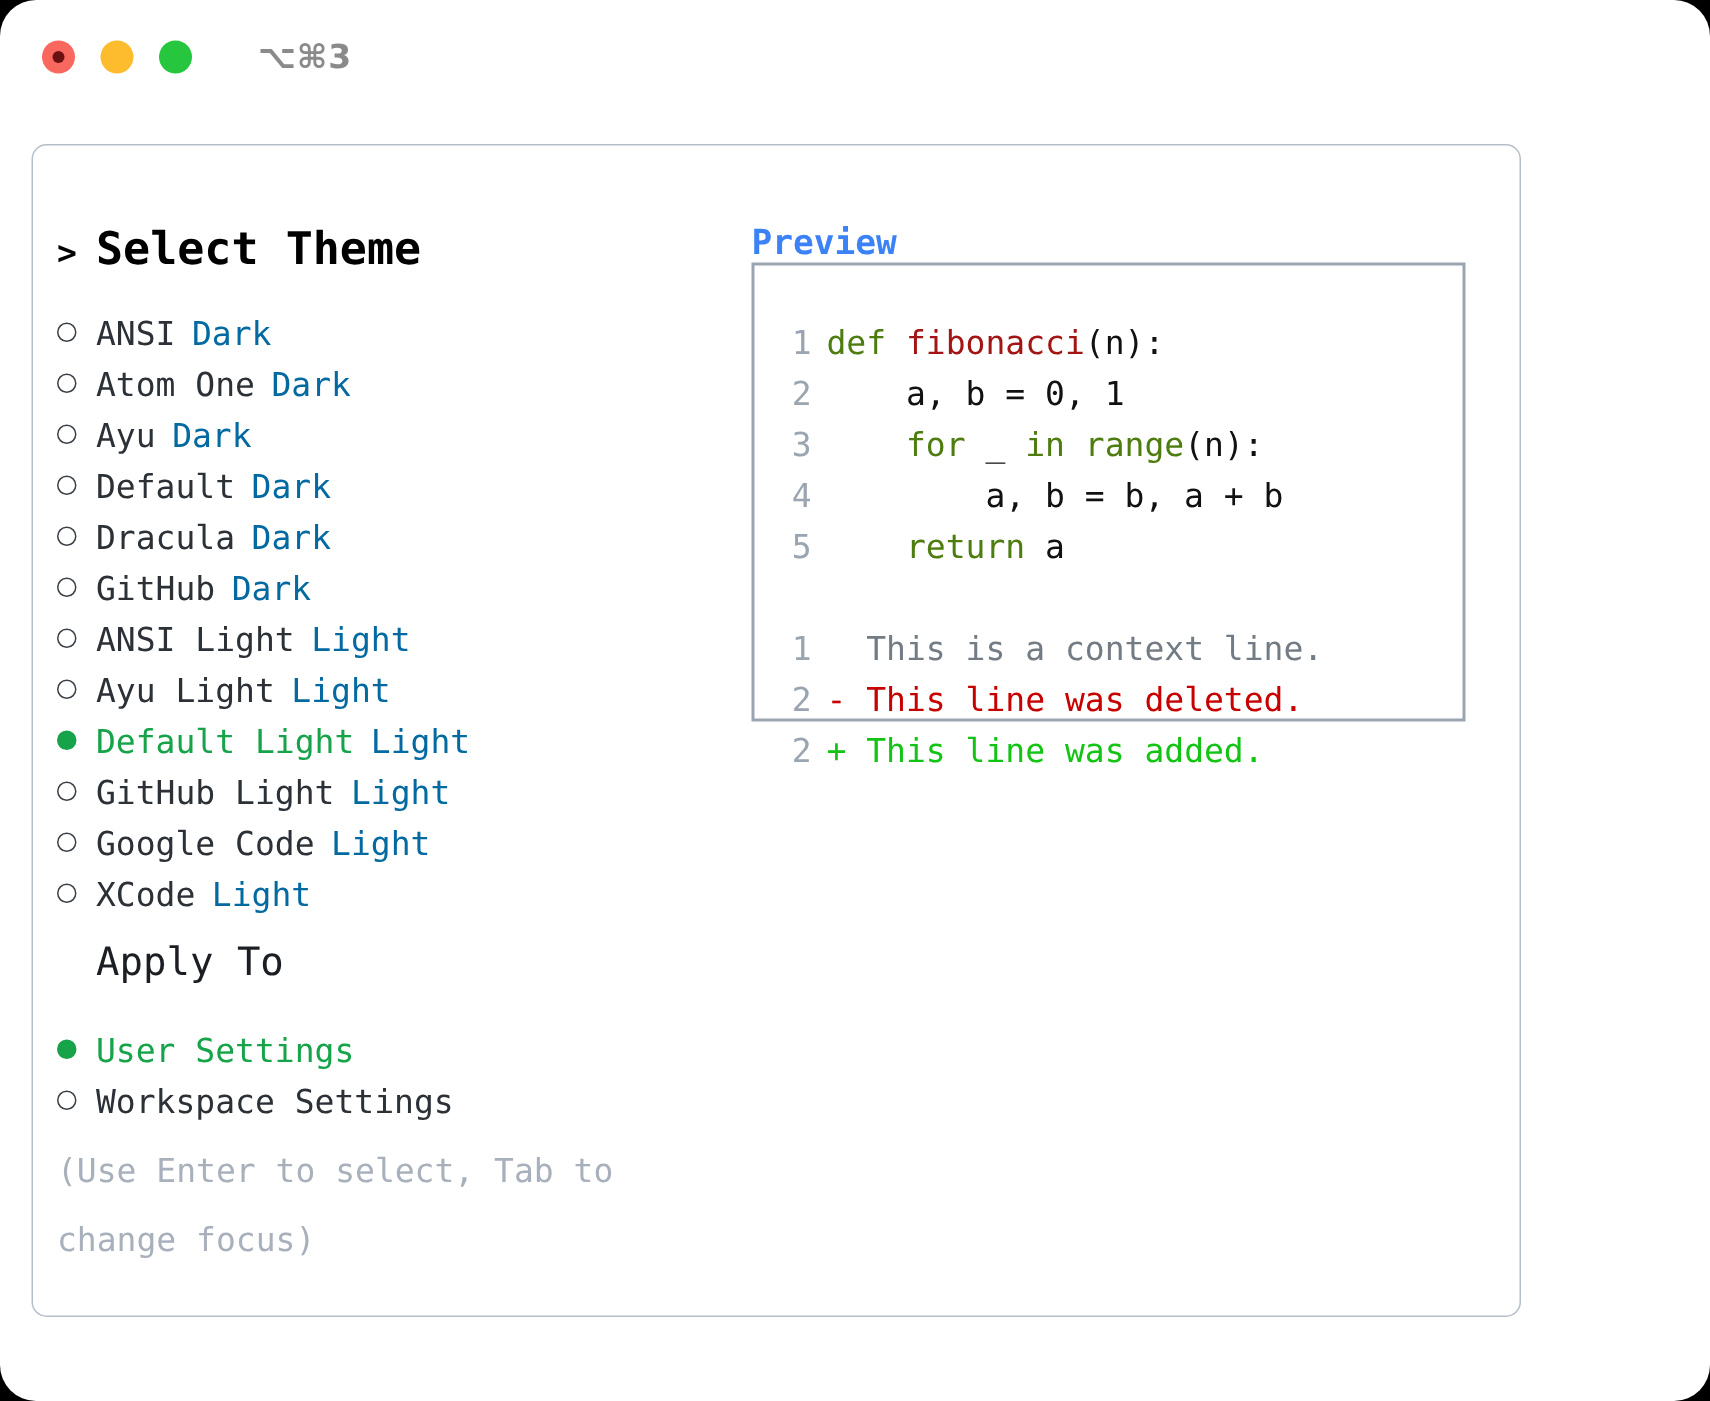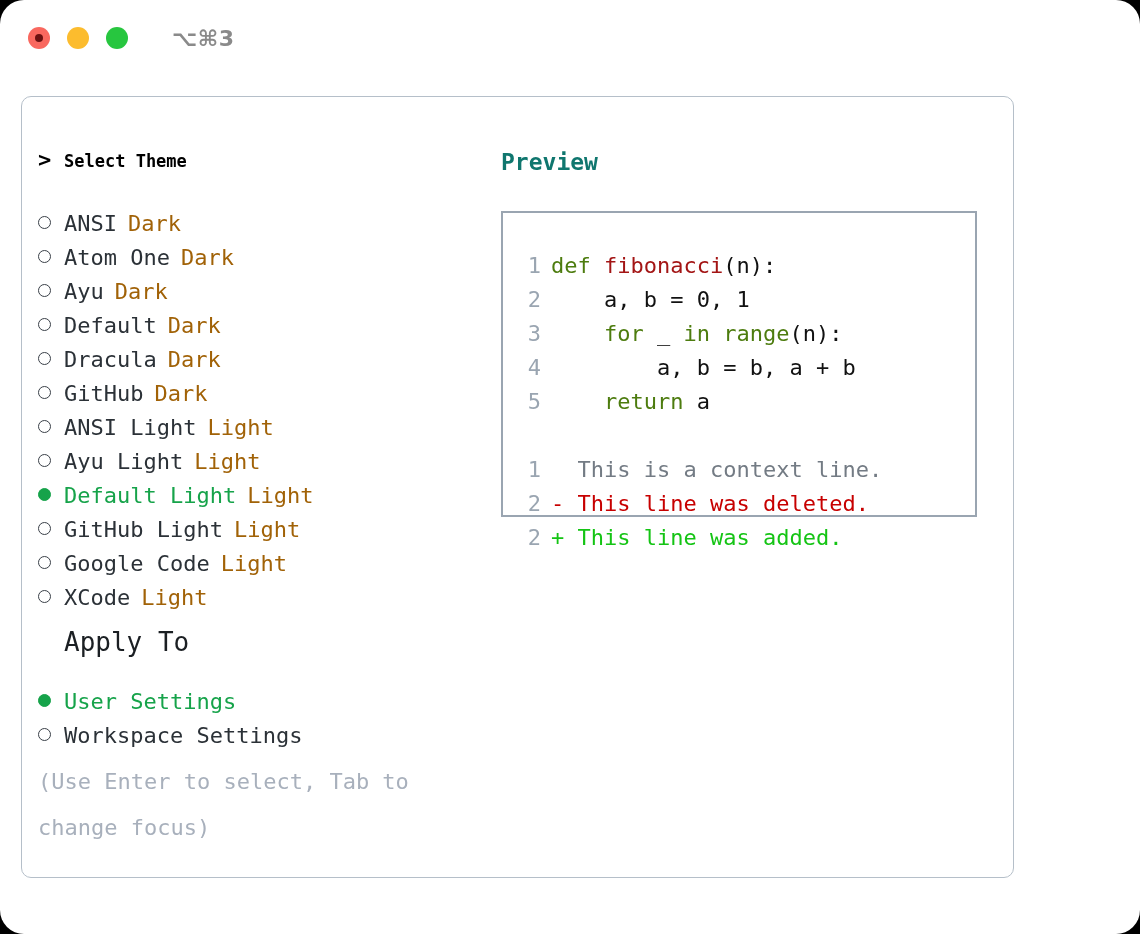--- a/index.html
+++ b/index.html
@@ -120,25 +120,25 @@
     box-sizing: border-box;
     position: relative;
     top: -2px;
   }
   .bullet-empty { border: 1.8px solid #3a4048; background: transparent; }
   .bullet-full  { background: #16a34a; border: 1.8px solid #16a34a; }
 
   .title-text {
     color: #000000;
     font-weight: bold;
-    font-size: 17px;
+    font-size: 30px;
   }
   .item-name  { color: #2b3137; margin-top: 28px; }
   .item-name.selected { color: #16a34a; }
-  .item-cat   { color: #a16207; }
+  .item-cat   { color: #0369a1; }
   .gap { display: inline-block; width: 11px; }
 
   .section-head {
     height: 34px;
     font-size: 26px;
     color: #1b1f23;
     padding-left: 26px;
     white-space: pre;
   }
 
@@ -155,22 +155,21 @@
   
   .right-col {
     position: absolute;
     left: 479px;
     top: 52px;
     width: 490px;
   }
   .preview-title {
     font-size: 23px;
     font-weight: bold;
-    color: #0f766e;
-    margin-bottom: 36px;
+    color: #3b82f6;
     white-space: pre;
   }
   .preview-box {
     width: 476px;
     height: 306px;
     border: 2px solid #9aa5b1;
     box-sizing: border-box;
     background: #ffffff;
     padding: 40px 0 0 12px;
   }

